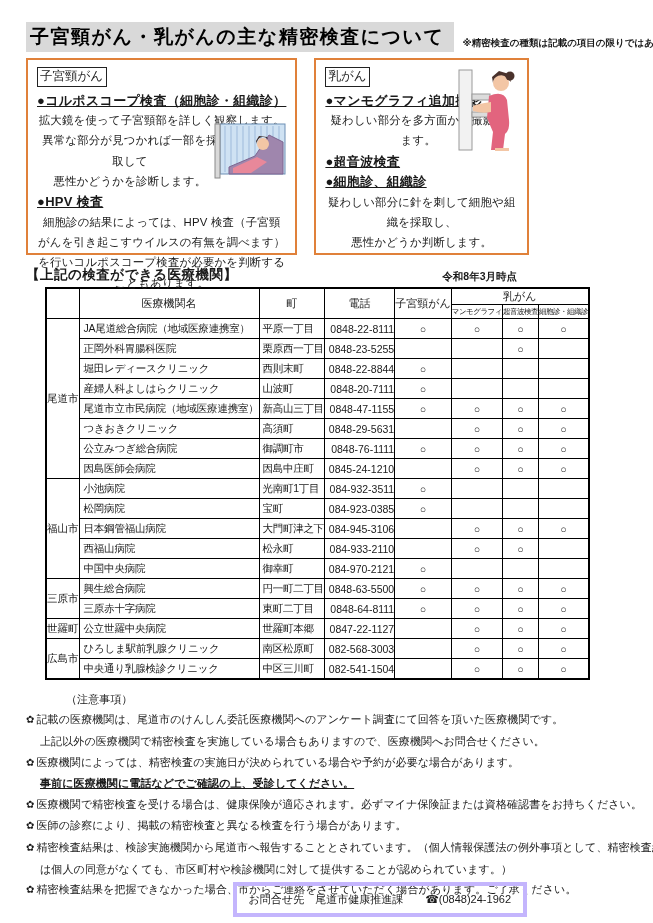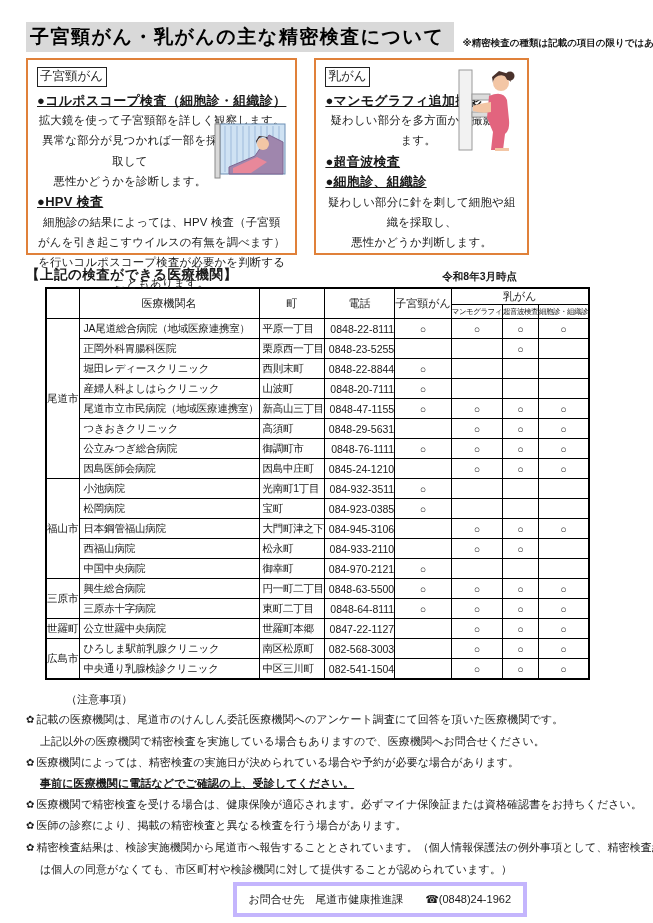--- a/index.html
+++ b/index.html
@@ -368,20 +368,21 @@
     <div class="notes-heading">（注意事項）</div>
     <div>
         <div class="note-line"><span class="bullet">✿</span><span>記載の医療機関は、尾道市のけんしん委託医療機関へのアンケート調査にて回答を頂いた医療機関です。</span></div>
         <div class="note-line cont"><span>上記以外の医療機関で精密検査を実施している場合もありますので、医療機関へお問合せください。</span></div>
         <div class="note-line"><span class="bullet">✿</span><span>医療機関によっては、精密検査の実施日が決められている場合や予約が必要な場合があります。</span></div>
         <div class="note-line cont"><span class="note-underline">事前に医療機関に電話などでご確認の上、受診してください。</span></div>
         <div class="note-line"><span class="bullet">✿</span><span>医療機関で精密検査を受ける場合は、健康保険が適応されます。必ずマイナ保険証または資格確認書をお持ちください。</span></div>
         <div class="note-line"><span class="bullet">✿</span><span>医師の診察により、掲載の精密検査と異なる検査を行う場合があります。</span></div>
         <div class="note-line"><span class="bullet">✿</span><span>精密検査結果は、検診実施機関から尾道市へ報告することとされています。（個人情報保護法の例外事項として、精密検査結果</span></div>
         <div class="note-line cont"><span>は個人の同意がなくても、市区町村や検診機関に対して提供することが認められています。）</span></div>
+        <div class="note-line"><span class="bullet">✿</span><span>精密検査結果を把握できなかった場合、市からご連絡をさせていただく場合があります。ご了承ください。</span></div>
       </div>
   </div>
 
   <div class="contact-box">
     <span>お問合せ先　尾道市健康推進課　　☎(0848)24-1962</span>
   </div>
 
 </div>
 
 </body></html>

